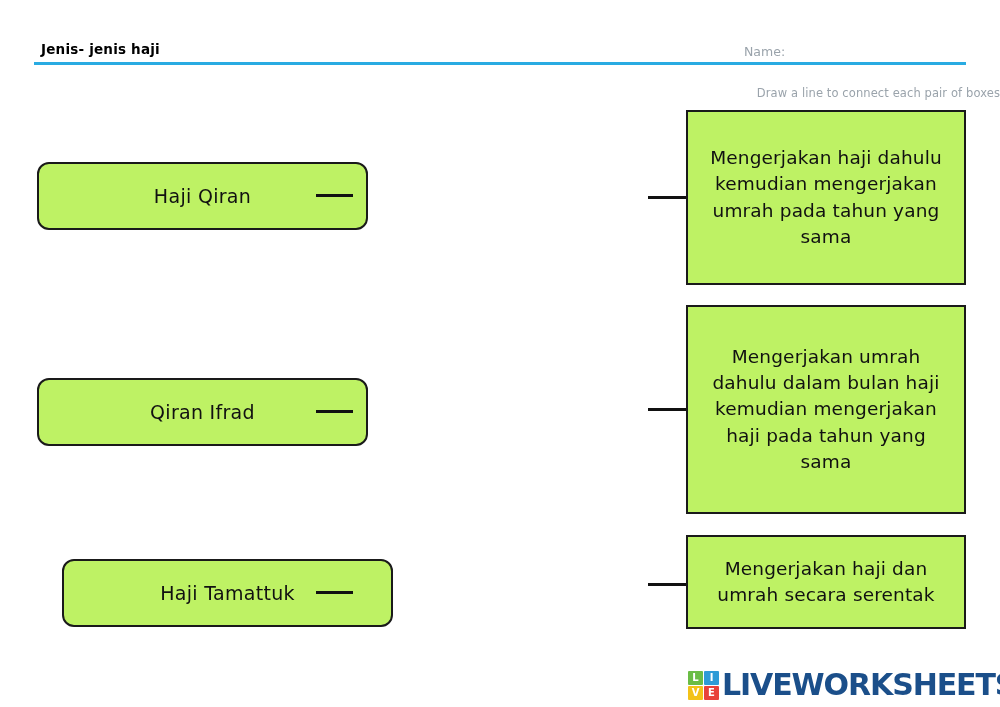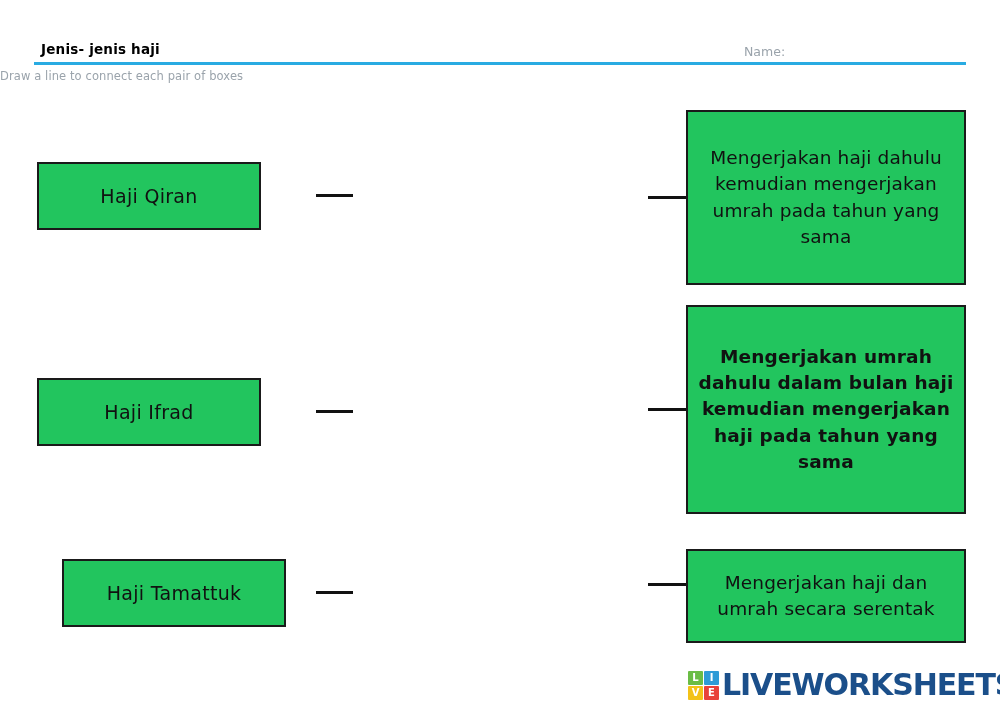--- a/index.html
+++ b/index.html
@@ -50,68 +50,68 @@
     top: 62px;
     width: 932px;
     height: 3px;
     background: #29abe2;
   }
 
   
   #instruction-text {
     position: absolute;
     left: 0;
-    top: 69px;
-    width: 1000px;
-    text-align: left;
+    top: 86px;
+    width: 1000px;
+    text-align: right;
     font-family: "DejaVu Sans", sans-serif;
     font-size: 11.5px;
     color: #9aa3ab;
     letter-spacing: 0.1px;
   }
 
   
   #matching-area {
     position: absolute;
     left: 0;
     top: 0;
     width: 1000px;
     height: 707px;
   }
 
   .match-box {
     position: absolute;
     box-sizing: border-box;
-    background: #22c55e;
+    background: #bef264;
     border: 2px solid #1a1a1a;
     display: flex;
     align-items: center;
     justify-content: center;
     text-align: center;
   }
   .match-box .box-text {
     font-family: "DejaVu Sans", sans-serif;
     color: #111111;
     line-height: 1.42;
     padding: 0 10px;
   }
 
   
-  .left-box { left: 37px; width: 224px; }
+  .left-box { left: 37px; width: 331px; border-radius: 12px; }
   .left-box .box-text { font-size: 19px; letter-spacing: 0.3px; }
   #left-box-0 { top: 162px; height: 68px; }
   #left-box-1 { top: 378px; height: 68px; }
   #left-box-2 { top: 559px; height: 68px; margin-left: 25px; }
 
   
   .right-box { left: 686px; width: 280px; }
   .right-box .box-text { font-size: 18.5px; letter-spacing: 0.15px; }
   #right-box-0 { top: 110px; height: 175px; }
-  #right-box-1 { top: 305px; height: 209px; font-weight: bold; }
-  #right-box-2 { top: 549px; height: 94px; }
+  #right-box-1 { top: 305px; height: 209px; }
+  #right-box-2 { top: 535px; height: 94px; }
 
   
   .connector {
     position: absolute;
     height: 3px;
     background: #111111;
   }
   .connector-left  { left: 316px; width: 37px; }
   .connector-right { left: 648px; width: 38px; }
 
@@ -172,21 +172,21 @@
 </div>
 
 <div id="instruction-text">Draw a line to connect each pair of boxes</div>
 
 <div id="matching-area">
 
   <div class="match-box left-box" id="left-box-0">
     <span class="box-text">Haji Qiran</span>
   </div>
   <div class="match-box left-box" id="left-box-1">
-    <span class="box-text">Haji Ifrad</span>
+    <span class="box-text">Qiran Ifrad</span>
   </div>
   <div class="match-box left-box" id="left-box-2">
     <span class="box-text">Haji Tamattuk</span>
   </div>
 
   <div class="connector connector-left" id="conn-left-0"></div>
   <div class="connector connector-left" id="conn-left-1"></div>
   <div class="connector connector-left" id="conn-left-2"></div>
 
   <div class="connector connector-right" id="conn-right-0"></div>

